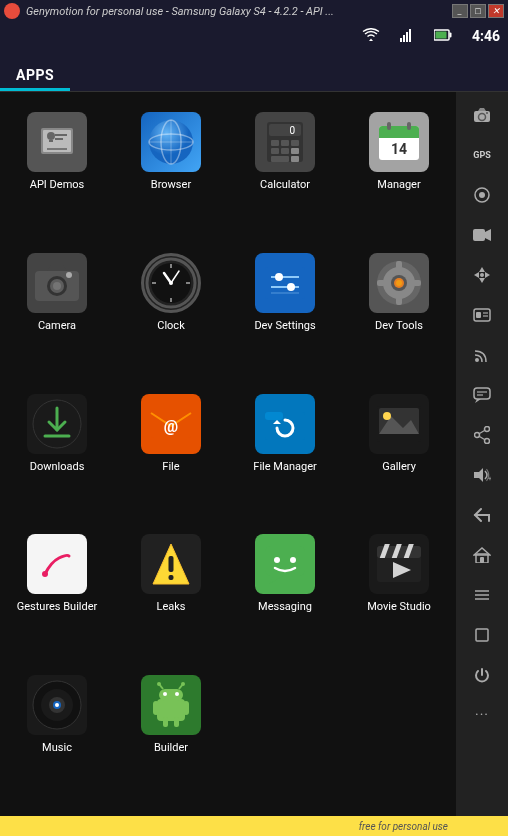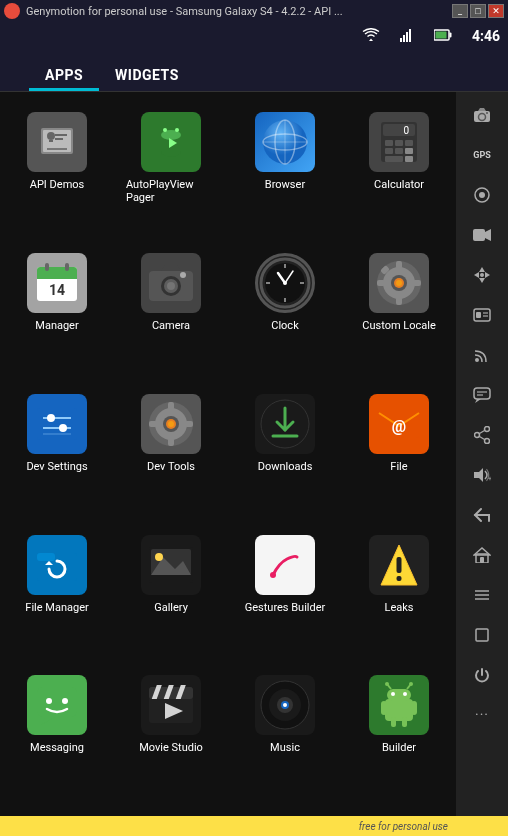--- a/index.html
+++ b/index.html
@@ -14,20 +14,21 @@
 
     
     #title-bar {
       background: #1a1a2e;
       height: 22px;
       display: flex;
       align-items: center;
       justify-content: center;
       padding: 0 4px;
       position: relative;
+      font-style: italic;
     }
     #title-bar .icon-geny {
       width: 16px; height: 16px;
       background: #e74c3c;
       border-radius: 50%;
       display: inline-block;
     }
     #title-bar .title-text {
       color: #ccc;
       font-size: 11px;
@@ -69,22 +70,23 @@
     .wifi-icon, .signal-icon, .battery-icon {
       color: #fff; font-size: 12px;
     }
 
     
     #tabs {
       background: #1a1a2e;
       display: flex;
       align-items: flex-end;
       height: 42px;
-      padding: 0 29px;
+      padding: 0 0;
       border-bottom: 1px solid #333;
+      gap: 8px;
     }
     .tab {
       color: #fff;
       font-size: 14px;
       font-weight: bold;
       padding: 8px 16px;
       cursor: pointer;
       letter-spacing: 0.5px;
     }
     .tab.active {
@@ -321,21 +323,20 @@
         <rect x="15.5" y="3.5" width="2" height="5" rx="1" fill="white"></rect>
         <rect x="1.5" y="2.5" width="11" height="7" rx="0.5" fill="#4caf50"></rect>
       </svg>
     </span>
     <span class="time">4:46</span>
   </div>
 </div>
 
 <div id="tabs">
   <div class="tab active">APPS</div>
-  <div class="tab">WIDGETS</div>
 </div>
 
 <div style="display:flex; height: calc(836px - 22px - 28px - 42px - 20px);">
 
   <div id="main">
 
     <div class="app-item">
       <div class="app-icon icon-api-demos">
         <svg width="44" height="44" viewBox="0 0 44 44">
           <rect x="6" y="8" width="32" height="26" rx="2" fill="#888"></rect>
@@ -343,33 +344,20 @@
           <circle cx="16" cy="16" r="4" fill="#666"></circle>
           <rect x="14" y="20" width="4" height="2" fill="#666"></rect>
           <rect x="20" y="14" width="12" height="2" fill="#666"></rect>
           <rect x="20" y="18" width="8" height="2" fill="#666"></rect>
           <rect x="12" y="28" width="20" height="2" fill="#777"></rect>
         </svg>
       </div>
       <span class="app-label">API Demos</span>
     </div>
 
-    <div class="app-item">
-      <div class="app-icon icon-autoplay">
-        <svg width="44" height="44" viewBox="0 0 44 44">
-          <ellipse cx="22" cy="32" rx="10" ry="5" fill="#2d7a2d"></ellipse>
-          <rect x="12" y="15" width="20" height="17" rx="1" fill="#2d7a2d"></rect>
-          <ellipse cx="22" cy="15" rx="10" ry="5" fill="#4caf50"></ellipse>
-          <circle cx="16" cy="10" r="2" fill="#88ff88"></circle>
-          <circle cx="28" cy="10" r="2" fill="#88ff88"></circle>
-          <polygon points="20,18 20,28 28,23" fill="#88ff88"></polygon>
-        </svg>
-      </div>
-      <span class="app-label">AutoPlayView Pager</span>
-    </div>
 
     <div class="app-item">
       <div class="app-icon icon-browser">
         <svg width="52" height="52" viewBox="0 0 52 52">
           <circle cx="26" cy="26" r="22" fill="url(#globeGrad)"></circle>
           <defs>
             <radialGradient id="globeGrad" cx="40%" cy="30%">
               <stop offset="0%" stop-color="#64b5f6"></stop>
               <stop offset="100%" stop-color="#1565c0"></stop>
             </radialGradient>
@@ -443,38 +431,20 @@
 
           <line x1="26" y1="26" x2="19" y2="16" stroke="white" stroke-width="2.5" stroke-linecap="round"></line>
 
           <line x1="26" y1="26" x2="34" y2="14" stroke="white" stroke-width="1.5" stroke-linecap="round"></line>
           <circle cx="26" cy="26" r="2" fill="white"></circle>
         </svg>
       </div>
       <span class="app-label">Clock</span>
     </div>
 
-    <div class="app-item">
-      <div class="app-icon icon-custom-locale">
-        <svg width="52" height="52" viewBox="0 0 52 52">
-          <circle cx="26" cy="26" r="22" fill="#666"></circle>
-          <circle cx="26" cy="26" r="16" fill="#888"></circle>
-          <circle cx="26" cy="26" r="8" fill="#555"></circle>
-
-          <rect x="23" y="4" width="6" height="8" rx="2" fill="#888"></rect>
-          <rect x="23" y="40" width="6" height="8" rx="2" fill="#888"></rect>
-          <rect x="4" y="23" width="8" height="6" rx="2" fill="#888"></rect>
-          <rect x="40" y="23" width="8" height="6" rx="2" fill="#888"></rect>
-          <rect x="9" y="9" width="6" height="8" rx="2" fill="#888" transform="rotate(45 12 13)"></rect>
-          <circle cx="26" cy="26" r="5" fill="#e67e22"></circle>
-          <circle cx="26" cy="26" r="3" fill="#f39c12"></circle>
-        </svg>
-      </div>
-      <span class="app-label">Custom Locale</span>
-    </div>
 
     <div class="app-item">
       <div class="app-icon icon-dev-settings">
         <svg width="52" height="52" viewBox="0 0 52 52">
           <rect x="6" y="10" width="40" height="32" rx="3" fill="#1565c0"></rect>
 
           <line x1="12" y1="20" x2="40" y2="20" stroke="#90caf9" stroke-width="2"></line>
           <circle cx="20" cy="20" r="4" fill="white"></circle>
           <line x1="12" y1="30" x2="40" y2="30" stroke="#90caf9" stroke-width="2"></line>
           <circle cx="32" cy="30" r="4" fill="white"></circle>

